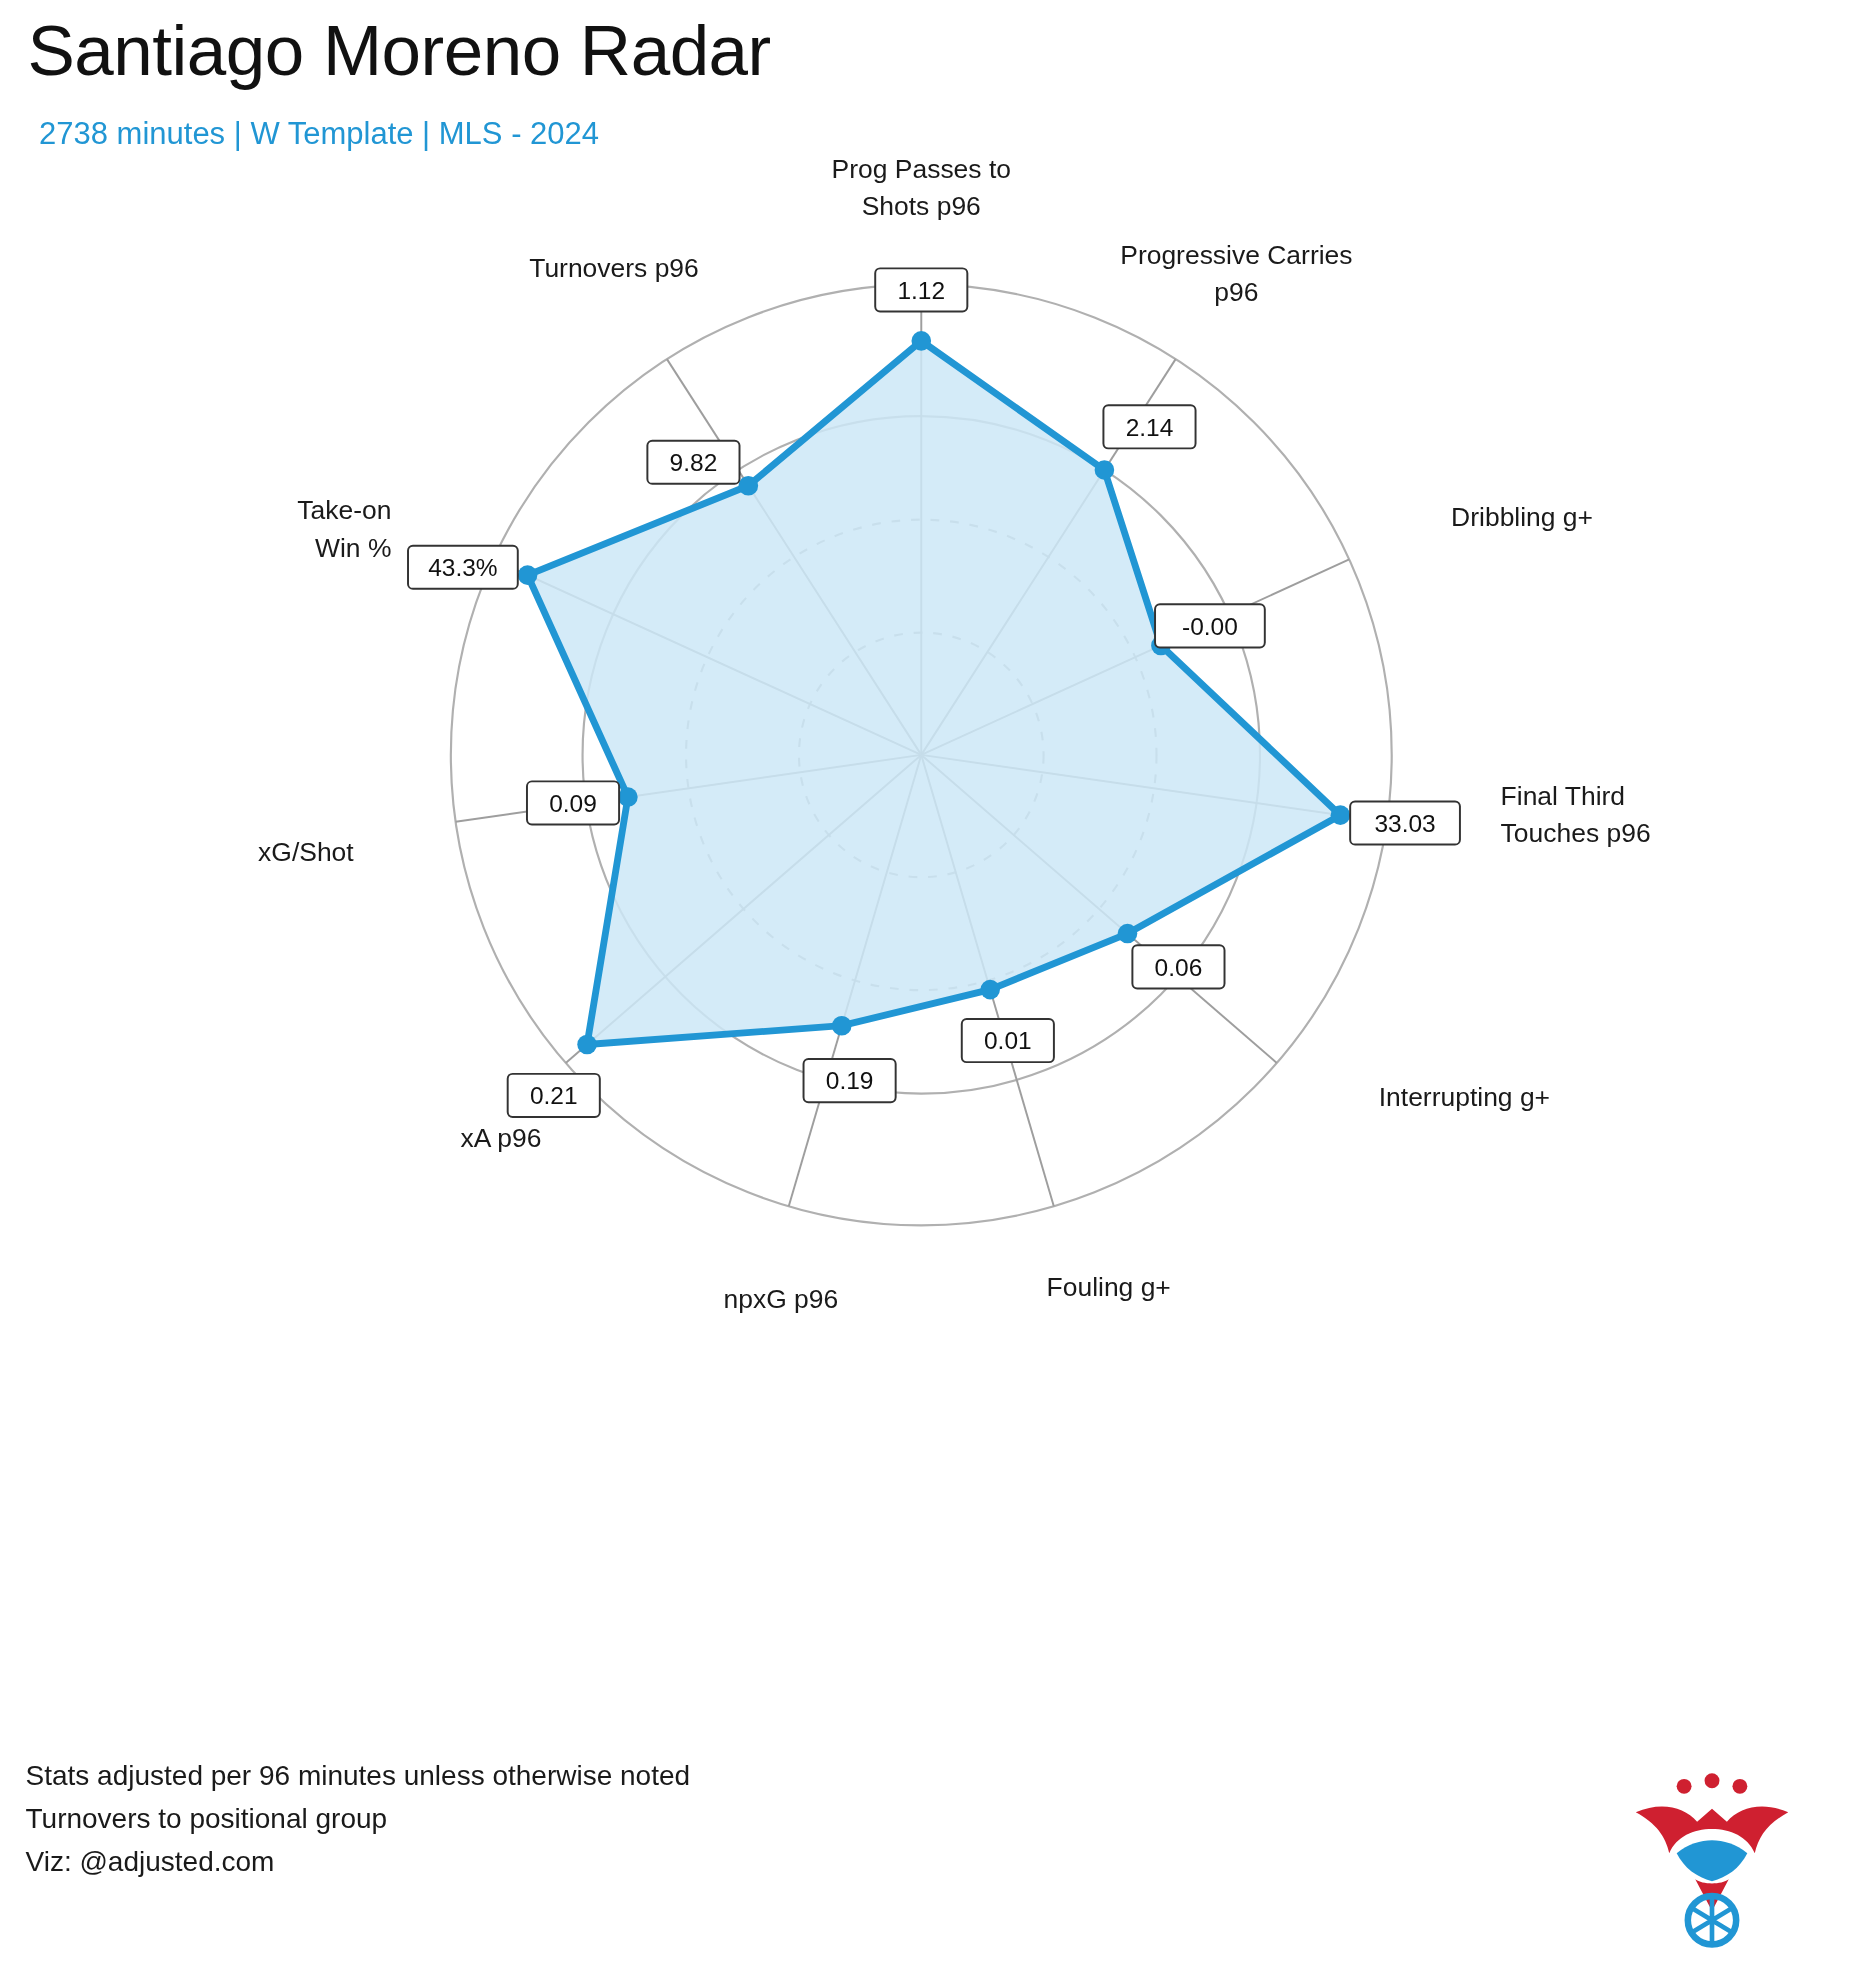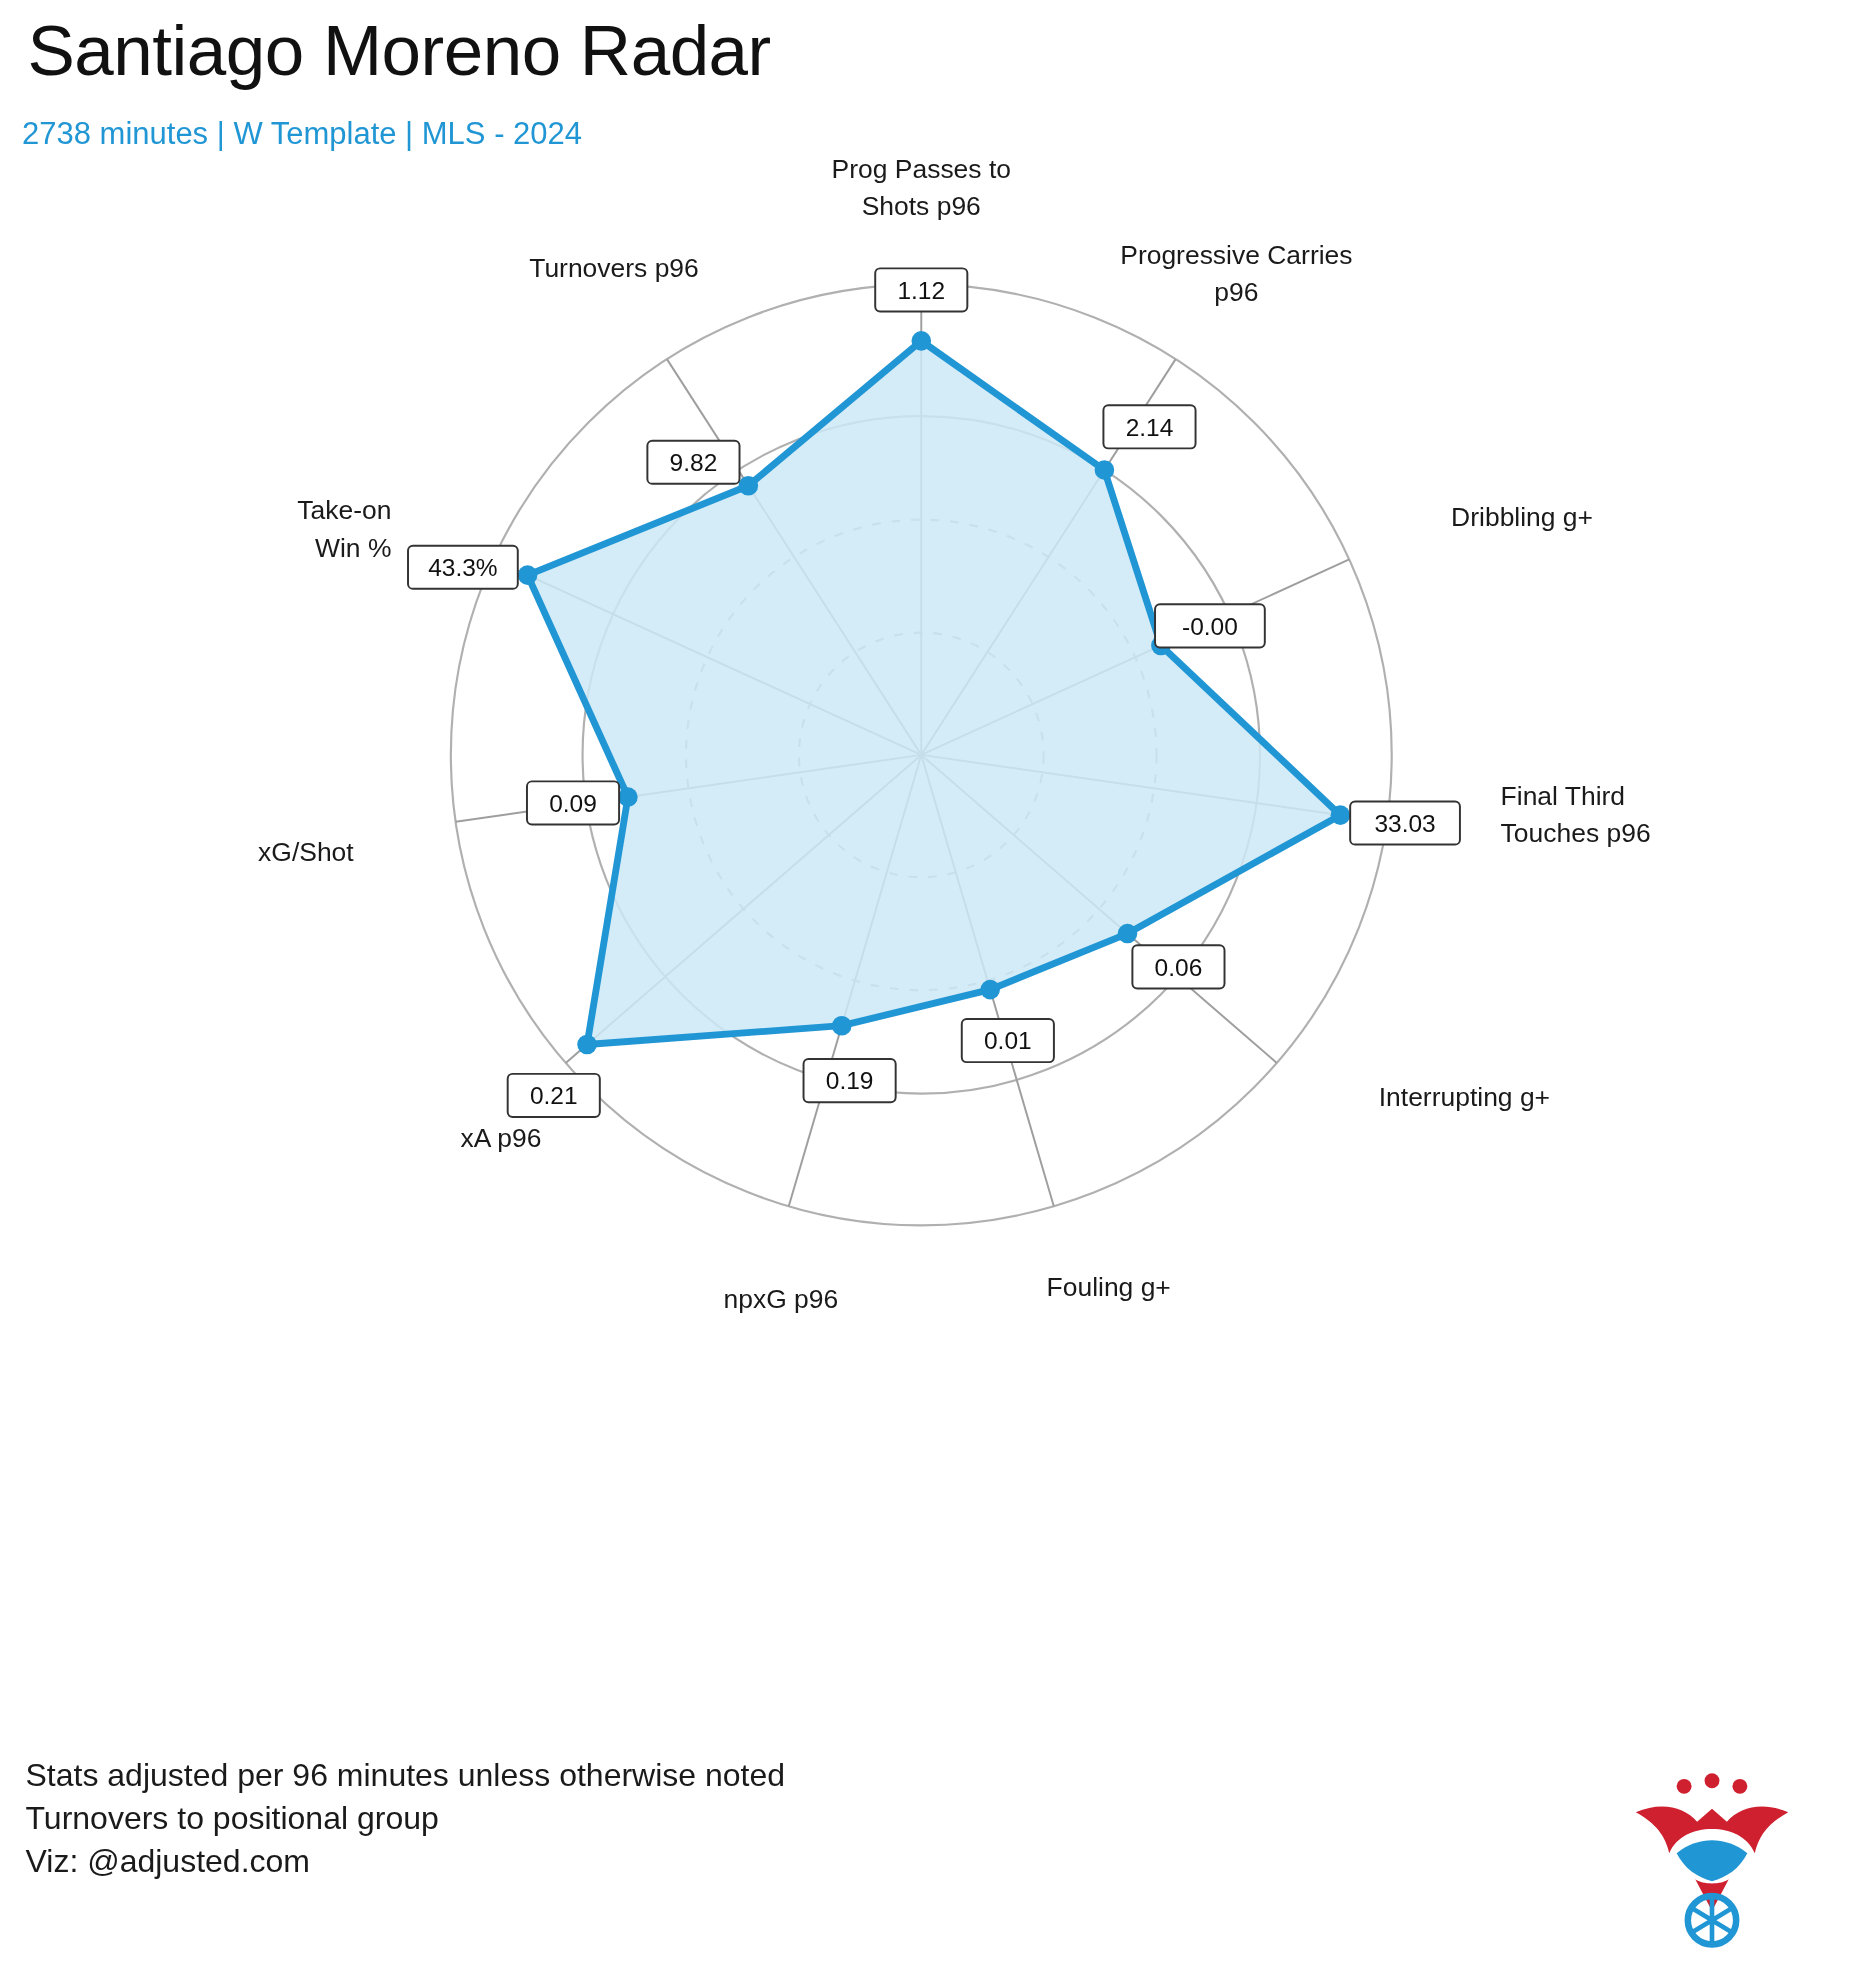--- a/index.html
+++ b/index.html
@@ -20,38 +20,38 @@
     left: 27.4px;
     top: 9.8px;
     font-size: 71px;
     font-weight: 400;
     letter-spacing: -0.5px;
     color: #111111;
     white-space: nowrap;
   }
   #subtitle {
     position: absolute;
-    left: 22px;
+    left: 39px;
     top: 116px;
     font-size: 31px;
     color: #2196d4;
     white-space: nowrap;
   }
   #chart-wrap {
     position: absolute;
     left: 0;
     top: 147px;
     width: 1870px;
     height: 1549px;
   }
   #footer {
     position: absolute;
     left: 25.5px;
     top: 1754px;
-    font-size: 32px;
+    font-size: 28px;
     line-height: 43px;
     color: #1a1a1a;
   }
   #footer div { white-space: nowrap; }
   #logo {
     position: absolute;
     right: 65px;
     top: 1764px;
     width: 186px;
     height: 186px;

